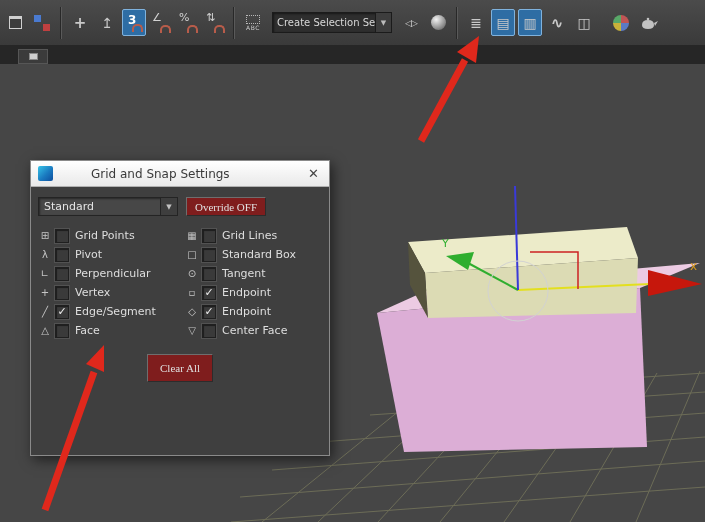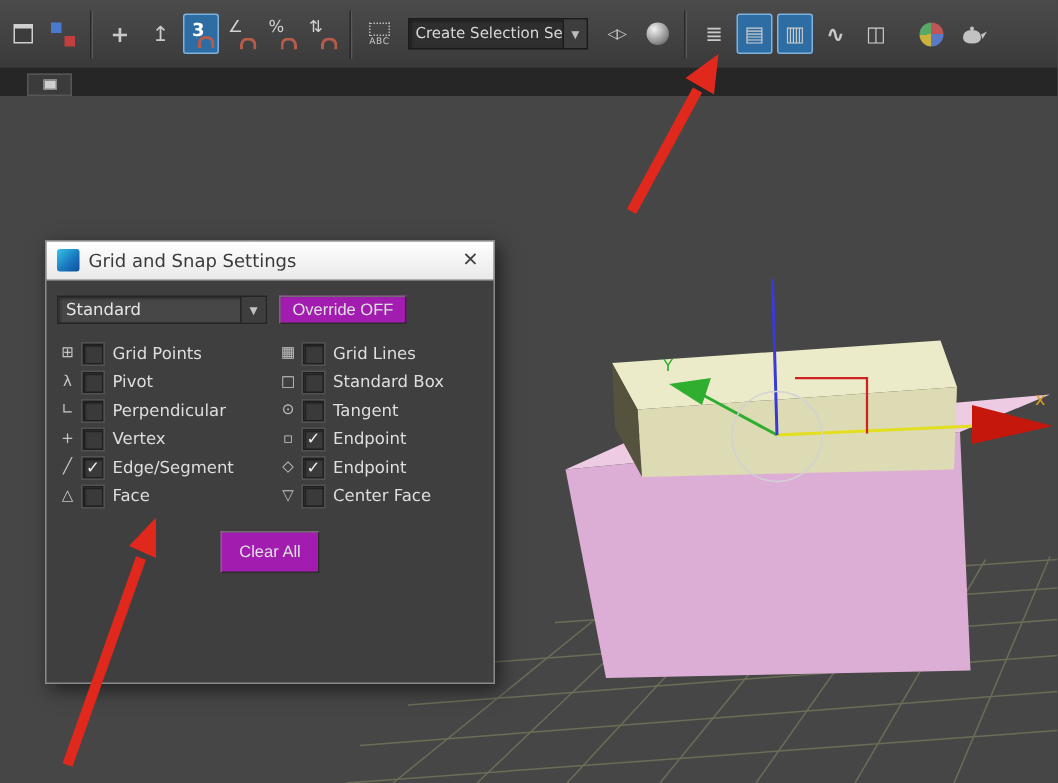--- a/index.html
+++ b/index.html
@@ -50,36 +50,36 @@
              border:1px solid #565656;display:flex;align-items:center;justify-content:center;}
   .strip-tab .dot{width:7px;height:5px;background:#cfcfcf;border:1px solid #888;}
   
   .dialog{position:absolute;left:30px;top:160px;width:300px;height:296px;z-index:20;
           background:#3f3f3f;border:1px solid #8a8a8a;box-sizing:border-box;
           box-shadow:3px 4px 12px rgba(0,0,0,.55);}
   .titlebar{height:26px;background:linear-gradient(#ffffff,#e9e9e9);display:flex;align-items:center;
             padding:0 7px;gap:6px;border-bottom:1px solid #b0b0b0;box-sizing:border-box;}
   .appicon{width:15px;height:15px;border-radius:2px;flex:0 0 auto;
            background:linear-gradient(135deg,#36c4e8 0%,#1a7ac0 55%,#0d4e9e 100%);}
-  .dtitle{font-size:12px;color:#3a3a3a;flex:1;white-space:nowrap;}
+  .dtitle{font-size:12px;color:#3a3a3a;flex:1;white-space:nowrap;margin-left:32px;}
   .dclose{color:#444;font-size:13px;padding:0 3px;}
   .tabs{height:22px;background:#303030;display:flex;align-items:flex-end;gap:3px;
         padding:2px 0 0 7px;border-bottom:1px solid #232323;box-sizing:border-box;}
   .tab{font-size:11px;color:#c6c6c6;background:#3a3a3a;border:1px solid #232323;border-bottom:none;
        padding:2px 9px 3px;border-radius:2px 2px 0 0;white-space:nowrap;}
   .tab.active{background:#4f4f4f;color:#f2f2f2;}
   .dbody{padding:8px 7px 0 7px;}
   .drow1{display:flex;gap:8px;margin:2px 0 10px 0;align-items:flex-end;}
   .dcombo{width:140px;height:19px;background:#474747;border:1px solid #242424;display:flex;
           align-items:center;box-shadow:inset 1px 1px 2px rgba(0,0,0,.45);box-sizing:border-box;}
   .dcombo-val{flex:1;font-size:11px;color:#e4e4e4;padding-left:5px;white-space:nowrap;}
   .dcombo-arr{width:16px;align-self:stretch;background:#3e3e3e;border-left:1px solid #242424;
               display:flex;align-items:center;justify-content:center;font-size:7px;color:#c2c2c2;}
-  .dbtn{height:19px;background:#a21caf;border:1px solid #6e6e6e;border-bottom-color:#2c2c2c;
-        border-right-color:#2c2c2c;color:#e0e0e0;font-size:11px;font-family:Liberation Sans, sans-serif;padding:0 8px;}
+  .dbtn{height:19px;background:#7f1d1d;border:1px solid #6e6e6e;border-bottom-color:#2c2c2c;
+        border-right-color:#2c2c2c;color:#e0e0e0;font-size:11px;font-family:Liberation Serif, serif;padding:0 8px;}
   .snapgrid{display:flex;}
   .snapcol{width:147px;}
   .snapcol + .snapcol{flex:1;}
   .snap-row{display:flex;align-items:center;height:19px;}
   .ticon{width:14px;font-size:10px;color:#c6c6c6;text-align:center;flex:0 0 auto;}
   .cb{width:12px;height:12px;background:#3a3a3a;border:1px solid #1f1f1f;outline:1px solid #525252;
       margin-left:3px;display:flex;align-items:center;justify-content:center;flex:0 0 auto;
       box-shadow:inset 1px 1px 1px rgba(0,0,0,.5);}
   .cm{display:none;font-size:11px;color:#efefef;line-height:1;margin-top:-1px;}
   .cb.checked .cm{display:block;}

